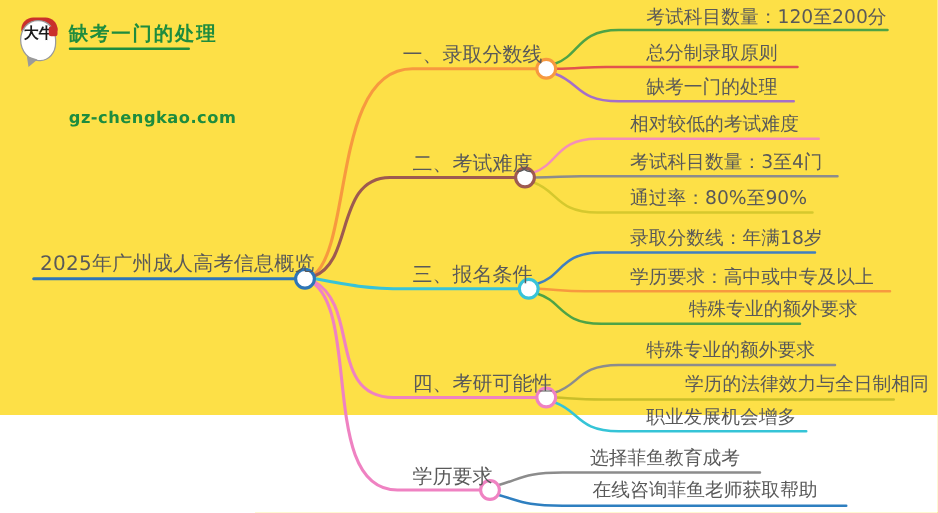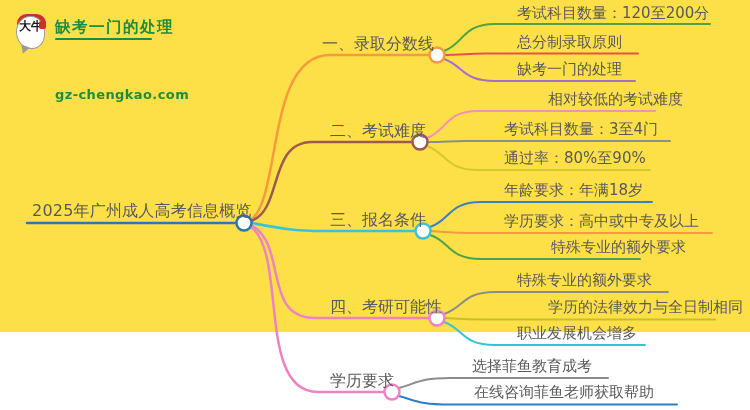--- a/index.html
+++ b/index.html
@@ -92,25 +92,25 @@
   <div class="node branch-label" style="left:322px;top:34px;">一、录取分数线</div>
   <div class="node branch-label" style="left:330px;top:121px;">二、考试难度</div>
   <div class="node branch-label" style="left:330px;top:297px;">四、考研可能性</div>
   <div class="node branch-label" style="left:330px;top:210px;">三、报名条件</div>
   <div class="node branch-label" style="left:330px;top:371px;">学历要求</div>
 
   <div class="node sub-label" style="left:517px;top:4px;">考试科目数量：120至200分</div>
   <div class="node sub-label" style="left:517px;top:33px;">总分制录取原则</div>
   <div class="node sub-label" style="left:517px;top:60px;">缺考一门的处理</div>
 
-  <div class="node sub-label" style="left:504px;top:90px;margin-left:44px;">相对较低的考试难度</div>
+  <div class="node sub-label" style="left:504px;top:90px;">相对较低的考试难度</div>
   <div class="node sub-label" style="left:504px;top:120px;">考试科目数量：3至4门</div>
   <div class="node sub-label" style="left:504px;top:149px;">通过率：80%至90%</div>
 
-  <div class="node sub-label" style="left:504px;top:181px;">年龄要求：年满18岁</div>
+  <div class="node sub-label" style="left:504px;top:181px;">录取分数线：年满18岁</div>
   <div class="node sub-label" style="left:504px;top:212px;">学历要求：高中或中专及以上</div>
   <div class="node sub-label" style="left:503px;top:238px;margin-left:48px;">特殊专业的额外要求</div>
 
   <div class="node sub-label" style="left:517px;top:271px;">特殊专业的额外要求</div>
   <div class="node sub-label" style="left:519px;top:298px;margin-left:29px;">学历的法律效力与全日制相同</div>
   <div class="node sub-label" style="left:517px;top:324px;">职业发展机会增多</div>
 
   <div class="node sub-label" style="left:472px;top:357px;">选择菲鱼教育成考</div>
   <div class="node sub-label" style="left:474px;top:383px;">在线咨询菲鱼老师获取帮助</div>
 

